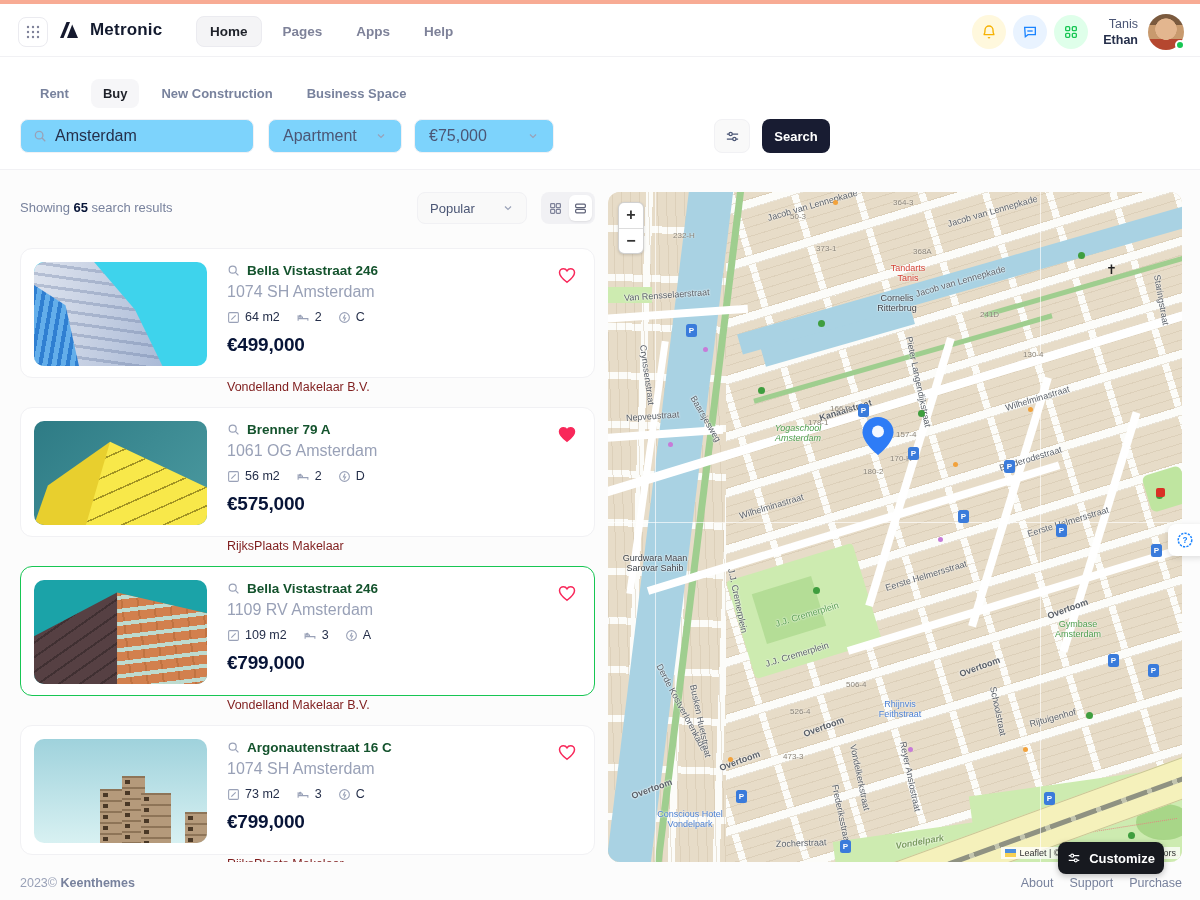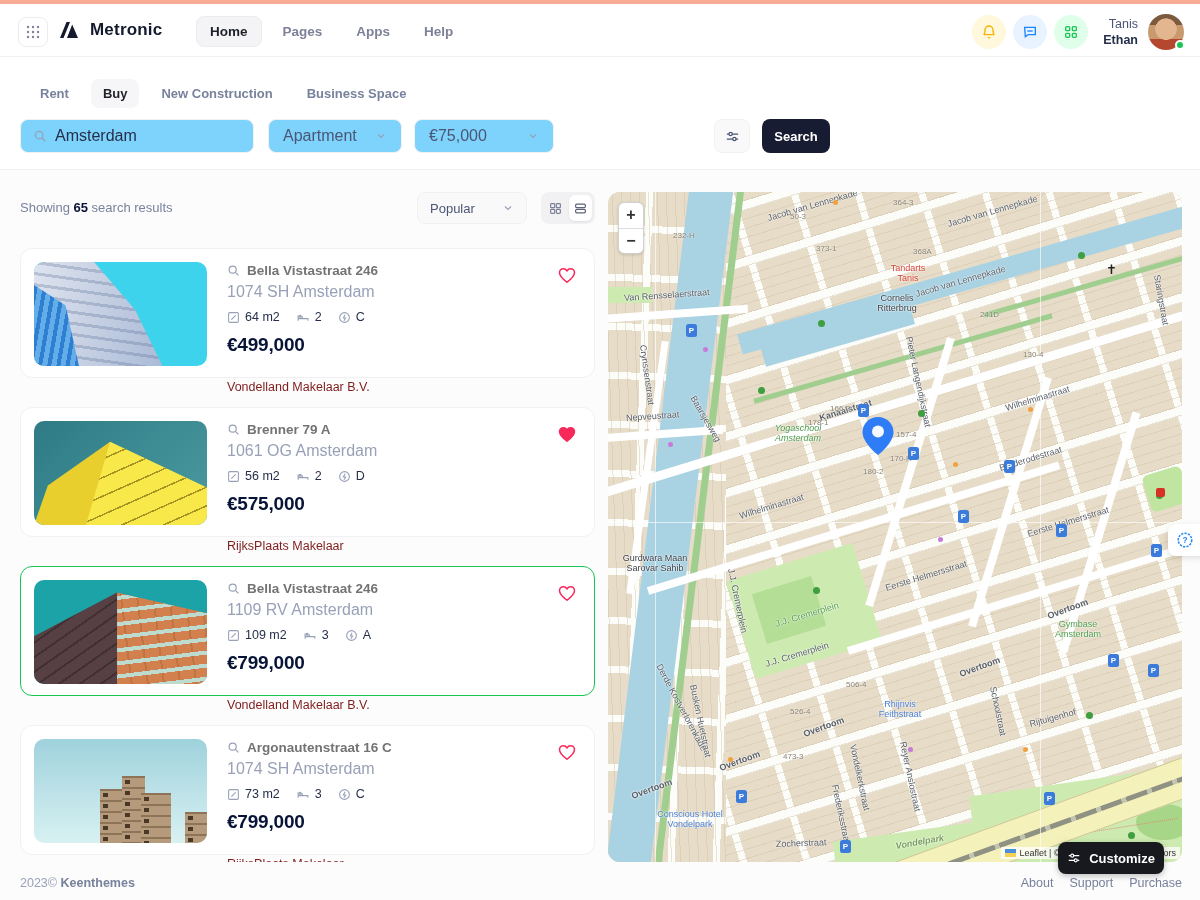--- a/index.html
+++ b/index.html
@@ -51,21 +51,21 @@
   .viewtoggle { position:absolute; left:521px; top:0; width:54px; height:32px; background:#f1f1f4; border-radius:8px; display:flex; padding:3px; gap:2px; }
   .vseg { width:24px; height:26px; border-radius:6px; display:flex; align-items:center; justify-content:center; cursor:pointer; }
   .vseg.active { background:#fff; box-shadow:0 1px 2px rgba(0,0,0,.08); }
 
   .cards { position:absolute; left:20px; top:78px; width:575px; }
   .card { position:relative; width:575px; height:130px; background:#fff; border:1px solid #f1f1f4; border-radius:12px; margin-bottom:29px; }
   .card.selected { border:1.5px solid #17c653; }
   .card-img { position:absolute; left:13px; top:13px; width:173px; height:104px; border-radius:10px; overflow:hidden; }
   .card-body { position:absolute; left:206px; top:11px; right:50px; }
   .title-row { display:flex; align-items:center; gap:7px; height:20px; }
-  .ptitle { font-size:13.5px; font-weight:600; color:#737373; text-decoration:none; cursor:pointer; }
+  .ptitle { font-size:13.5px; font-weight:600; color:#14532d; text-decoration:none; cursor:pointer; }
   .addr { margin-top:3px; font-size:16px; color:#99a1b7; }
   .specs { margin-top:9px; display:flex; gap:16px; align-items:flex-end; }
   .spec { display:flex; align-items:center; gap:5px; font-size:12.5px; font-weight:500; color:#252f4a; }
   .price { margin-top:10px; font-size:19px; font-weight:700; color:#071437; letter-spacing:-.2px; }
   .agency { display:block; margin-top:24px; font-size:12.5px; font-weight:500; color:#7f1d1d; text-decoration:none; cursor:pointer; }
   .heart { position:absolute; right:18px; top:18px; cursor:pointer; }
 
   
   .ph1 { background:#3ed3ec; }
   .ph1 .tower { position:absolute; left:-12%; bottom:-6%; width:88%; height:125%;

